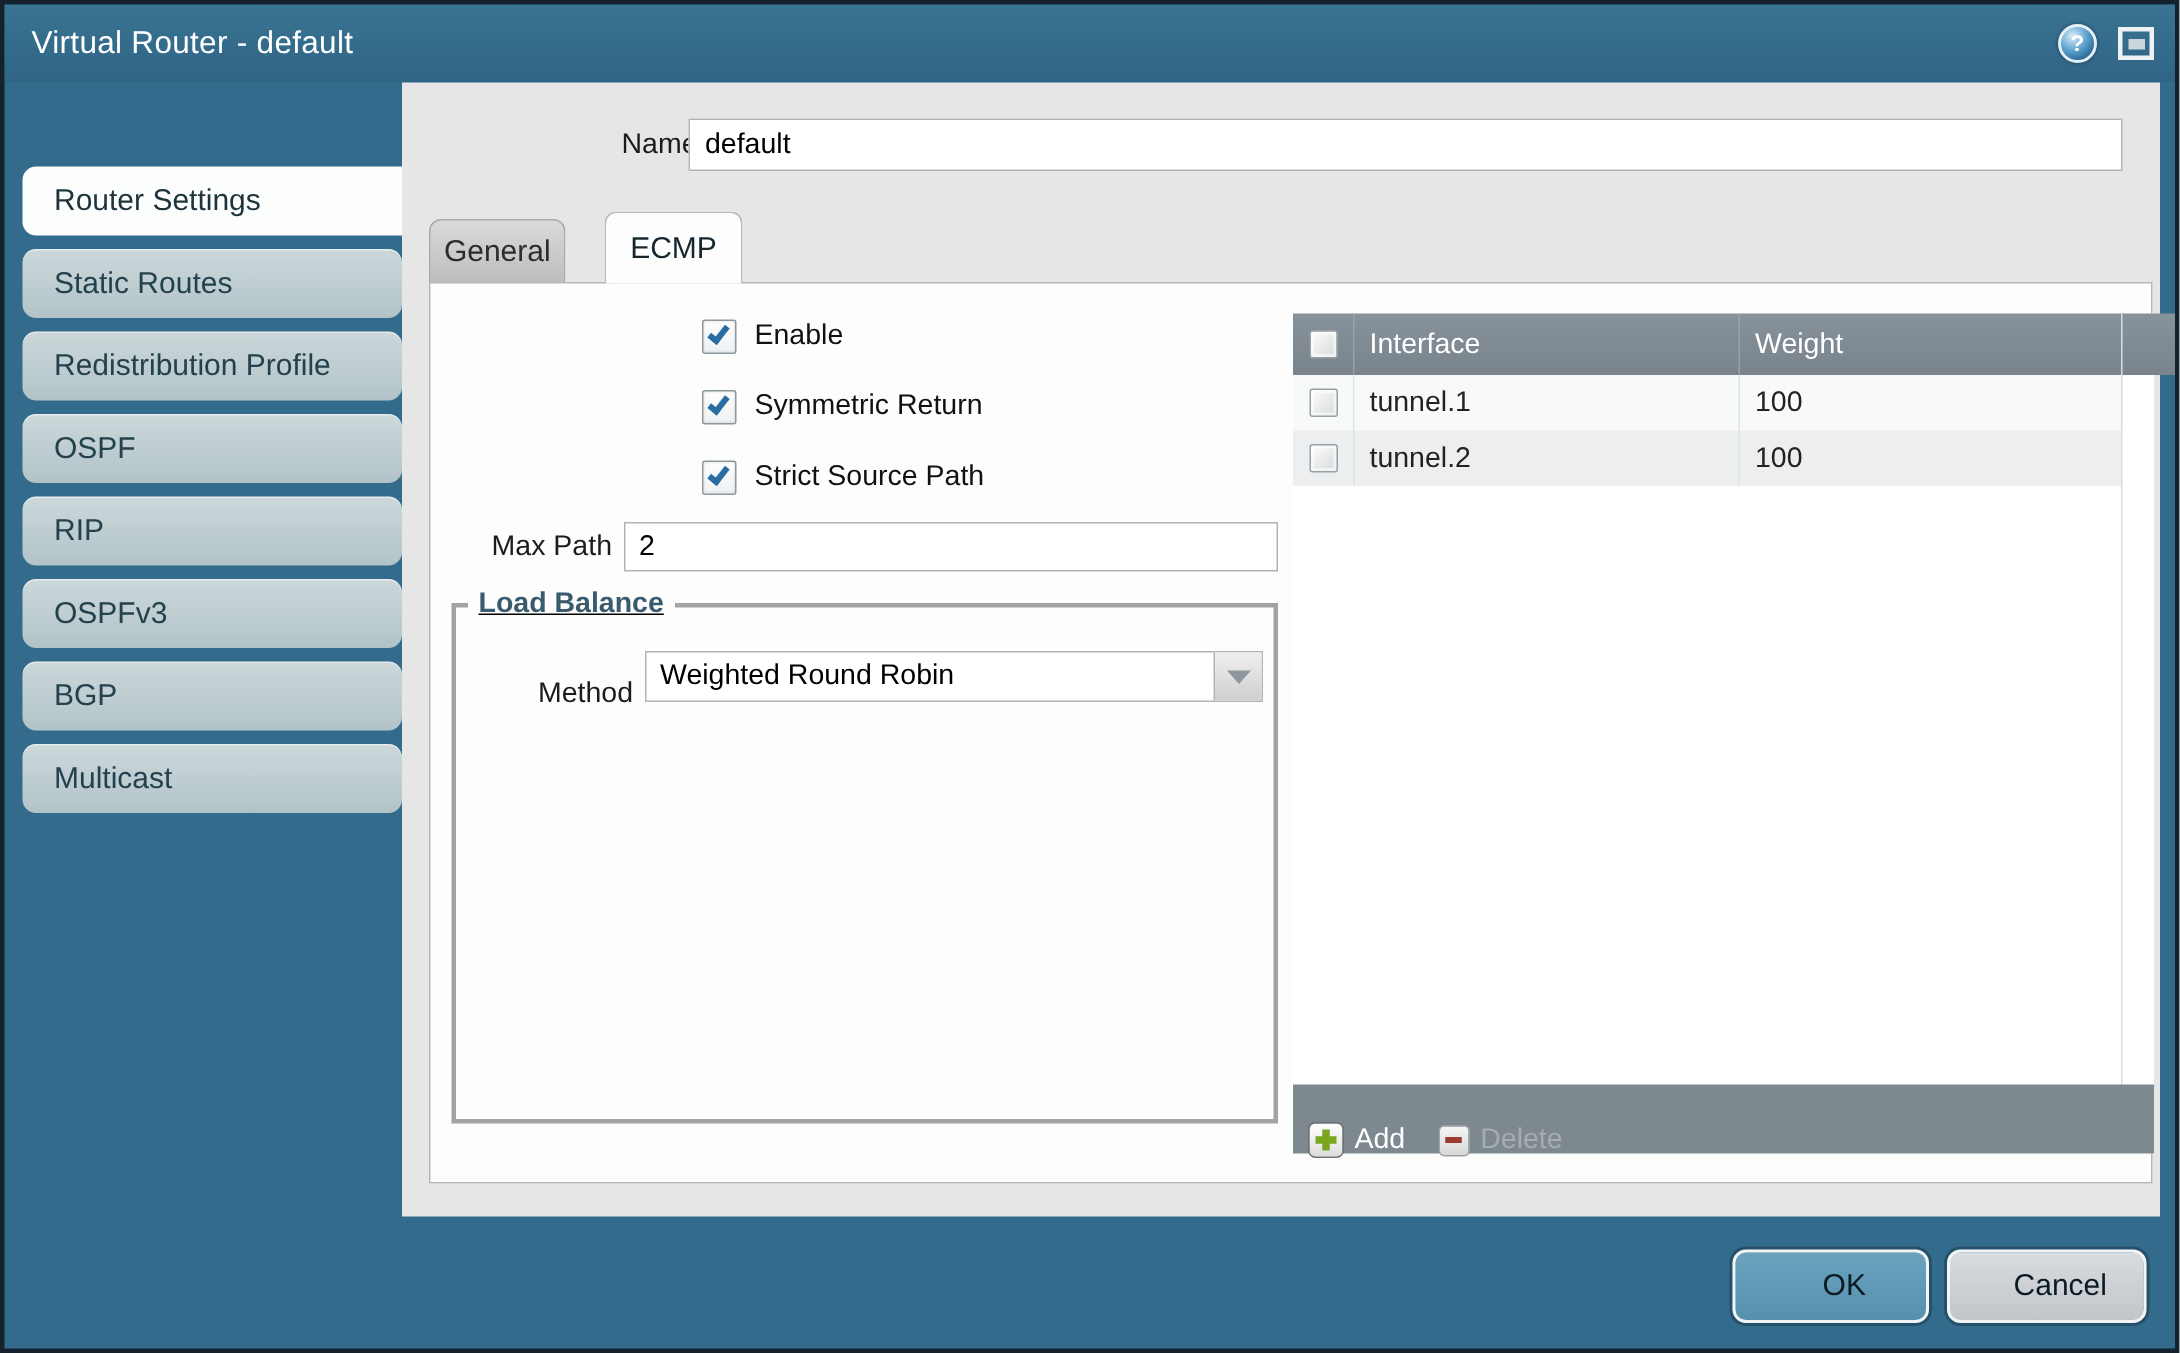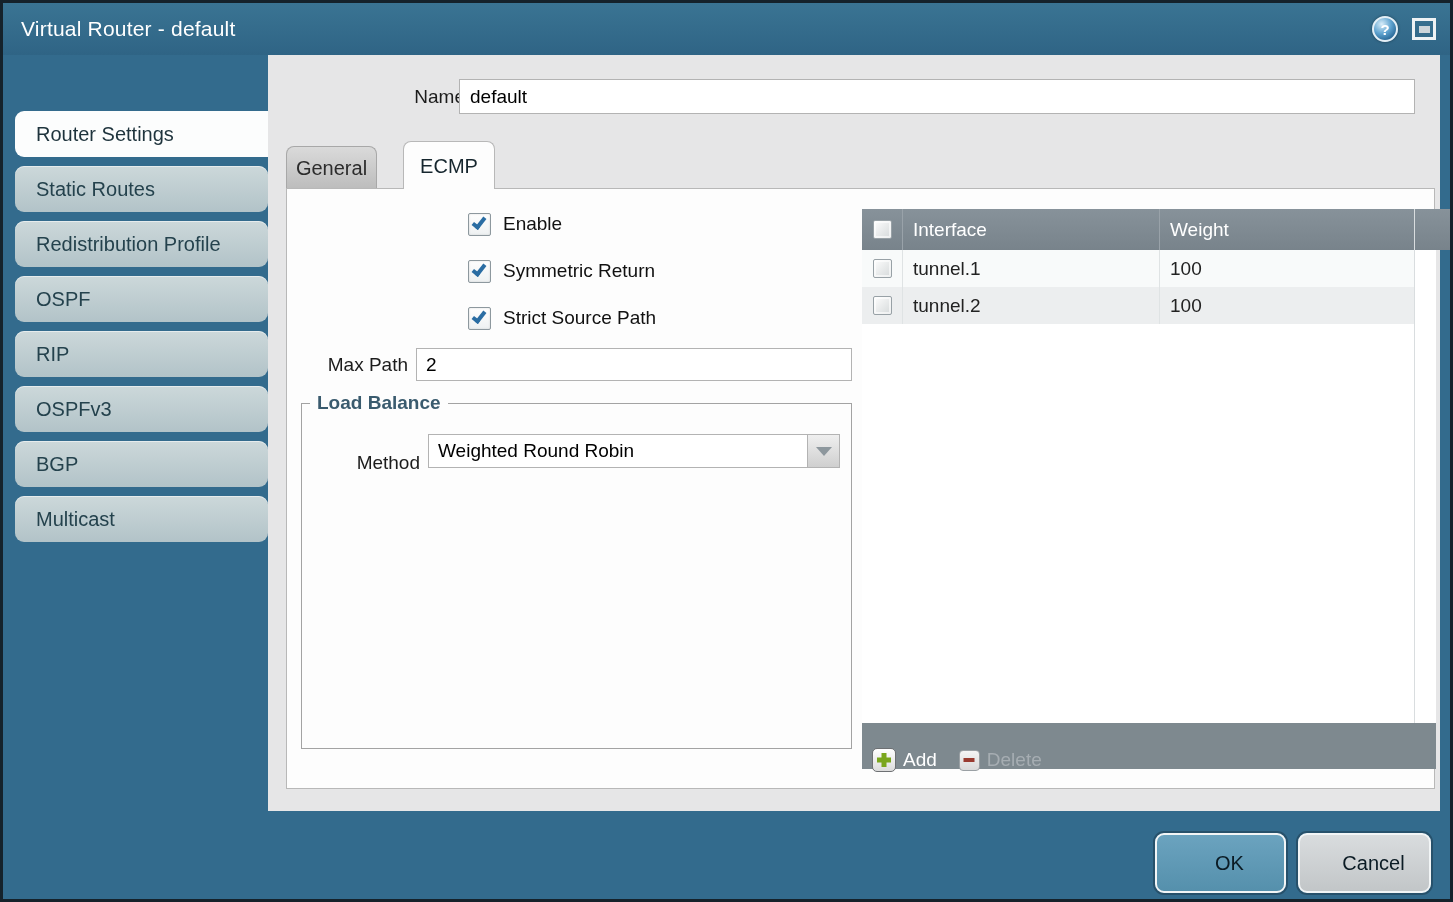--- a/index.html
+++ b/index.html
@@ -97,21 +97,21 @@
     font-size:19px; color:#1c1c1c;
   }
   .maxpath-row input {
     position:absolute; left:129px; top:0; width:436px; height:33px;
     border:1px solid #b3b3b3; background:#fff; font-size:19px; padding:0 9px;
     font-family:"Liberation Sans", sans-serif; color:#000;
   }
   
   fieldset.lb {
     position:absolute; left:14px; top:203px; width:551px; height:357px;
-    border:1px solid #a3a3a3; background:#fdfdfd;
+    border:3px solid #a3a3a3; background:#fdfdfd;text-decoration:underline;
   }
   fieldset.lb legend {
     margin-left:8px; padding:0 7px; font-size:19px; font-weight:bold; color:#3a5b6e;
   }
   .method-row { position:absolute; left:0; top:20px; height:34px; width:100%; }
   .method-row .lbl {
     position:absolute; left:0; top:18px; width:118px; text-align:right;
     font-size:19px; color:#1c1c1c;
   }
   .method-row .combo {
@@ -170,21 +170,21 @@
     background:linear-gradient(#f5f5f5,#d8d8d8); position:relative;
   }
   .minus-icon::before {
     content:""; position:absolute; width:11px; height:4px; background:#993b30;
     left:50%; top:50%; transform:translate(-50%,-50%);
   }
   .foot-btn .flabel { font-size:19px; color:#fff; }
   .foot-btn.disabled .flabel { color:#a6adb2; }
   
   .btm-btn {
-    position:absolute; top:830px; height:60px; border-radius:9px;
+    position:absolute; top:830px; height:49px; border-radius:9px;
     border:2px solid #f2f5f6; font-size:20px; color:#0b1b24;
     display:flex; align-items:center; justify-content:center; cursor:pointer;
     box-shadow:0 0 0 2px rgba(16,34,46,.35);
     font-family:"Liberation Sans", sans-serif;
     padding-left:18px;
   }
   .btm-btn.ok { left:1152px; width:131px; background:linear-gradient(#6ba3bf,#5590ac); }
   .btm-btn.cancel { left:1295px; width:133px; background:linear-gradient(#d9dcde,#c2c6c8); }
 </style>
 </head>

